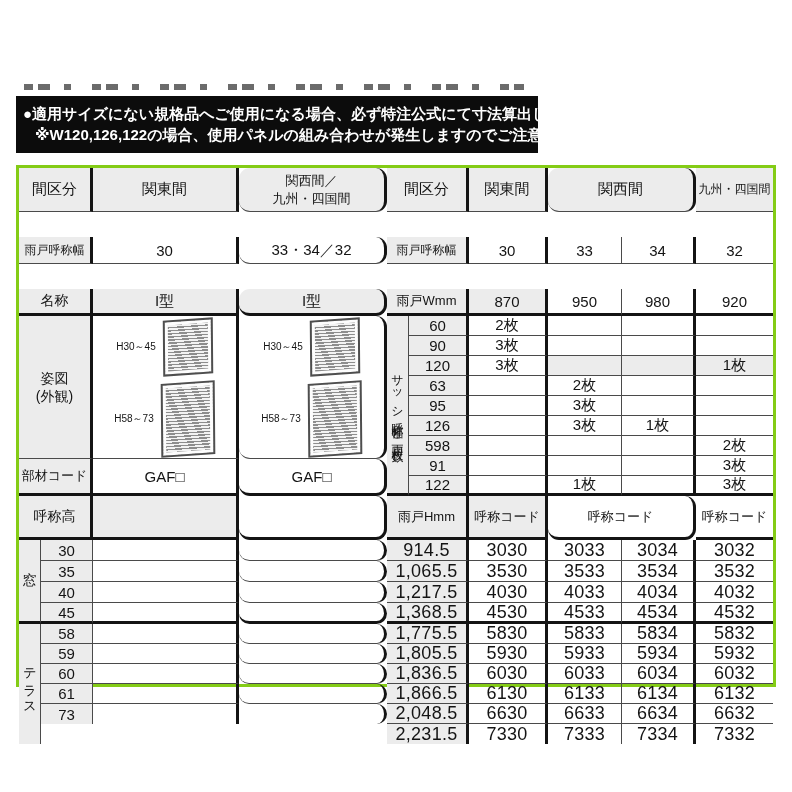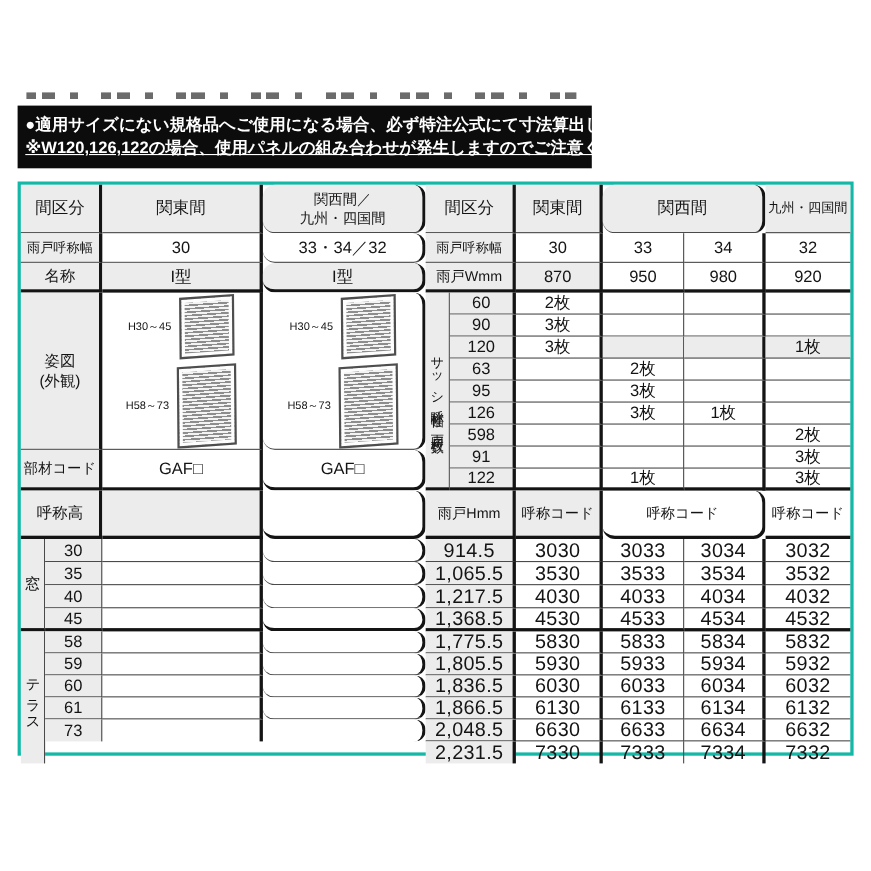--- a/index.html
+++ b/index.html
@@ -8,25 +8,25 @@
 
   
   .remnant{position:absolute;left:24px;top:84px;width:500px;height:6px;opacity:.75;
     background:
       repeating-linear-gradient(90deg,#3a3a3a 0 9px,transparent 9px 14px,#3a3a3a 14px 26px,transparent 26px 40px,#3a3a3a 40px 47px,transparent 47px 68px);}
 
   
   .banner{position:absolute;left:16px;top:96px;width:522px;height:57px;background:#0c0c0c;
           color:#fff;box-sizing:border-box;padding:7px 5px 0 7px;}
   .banner .ln{font-size:15px;font-weight:bold;line-height:21px;white-space:nowrap;letter-spacing:0;}
-  .banner .ln2{text-decoration:underline;}
+  .banner .ln2{margin-left:12px;}
 
   
   .tbl{position:absolute;left:16px;top:165px;width:760px;height:522px;box-sizing:border-box;
-       border:3px solid #14b8a6;display:flex;background:#fff;}
+       border:3px solid #84cc16;display:flex;background:#fff;}
   .sec{display:flex;flex-direction:column;flex:0 0 auto;}
   .secL{width:368px;}
   .secR{width:386px;}
   .row{display:flex;flex:0 0 auto;}
   .col{display:flex;flex-direction:column;flex:0 0 auto;}
   .hband{display:flex;flex-direction:row;flex:0 0 auto;}
 
   .c{box-sizing:border-box;display:flex;align-items:center;justify-content:center;
      border-right:1.5px solid #4a4a4a;border-bottom:1.5px solid #4a4a4a;
      font-size:15px;overflow:hidden;text-align:center;}
@@ -36,21 +36,21 @@
   .noR{border-right:0;}
   .noB{border-bottom:0;}
   .pre{white-space:pre-line;line-height:18px;}
   .f12{font-size:12px;}
   .f13{font-size:13px;}
   .f14{font-size:14px;}
   .num{font-size:18px;letter-spacing:.3px;}
 
   .w22{width:22px;} .w52{width:52px;} .w60{width:60px;} .w74{width:74px;}
   .w77{width:77px;} .w79{width:79px;} .w82{width:82px;} .w146{width:146px;} .w148{width:148px;border-radius:11px;}
-  .h44{height:44px;} .h22{height:27px;} .h143{height:143px;} .h37{height:37px;}
+  .h44{height:44px;} .h22{height:27px;margin-top:25px;} .h143{height:143px;} .h37{height:37px;}
   .h21{height:21px;} .h20{height:20px;} .h84{height:84px;} .h120{height:120px;} .h180{height:180px;}
 
   .vtext{writing-mode:vertical-rl;letter-spacing:2px;line-height:20px;}
 
   
   .figcell{flex-direction:column;justify-content:center;gap:7px;padding:2px 0;}
   .figline{display:flex;align-items:center;justify-content:center;gap:7px;width:100%;}
   .figlabel{font-size:10px;}
   .shutter{box-sizing:border-box;border:2px solid #4e4e4e;box-shadow:inset 0 0 0 3px #fdfdfd;
     background:repeating-linear-gradient(180deg,#f3f3f3 0 1.6px,#8d8d8d 1.6px 3.1px);

